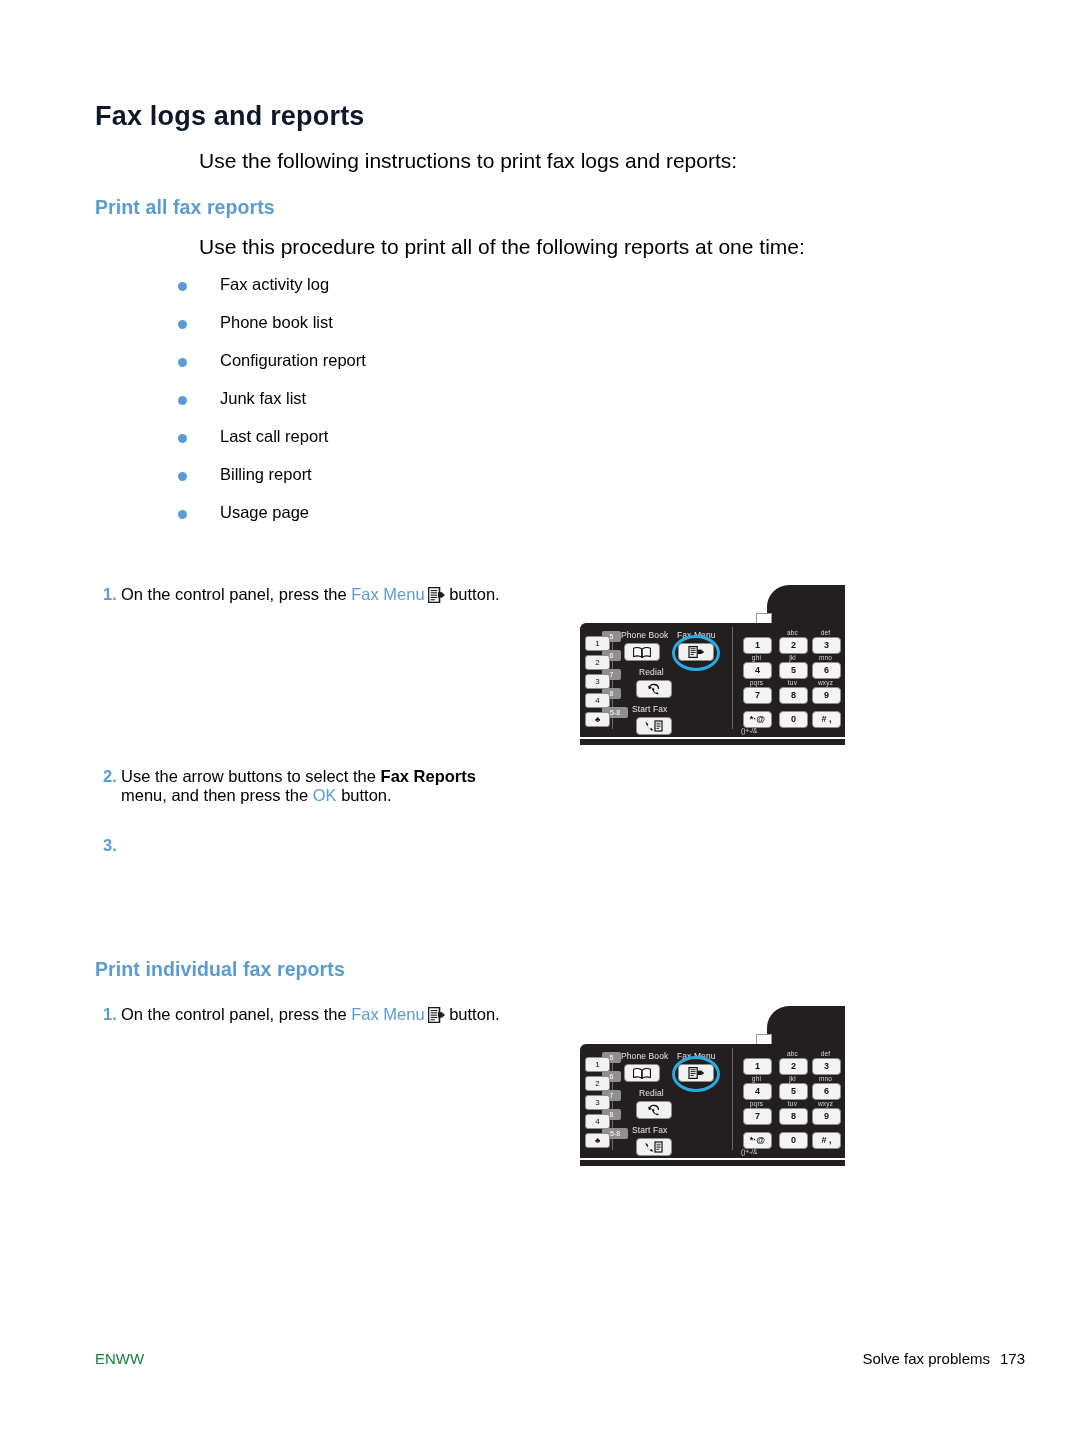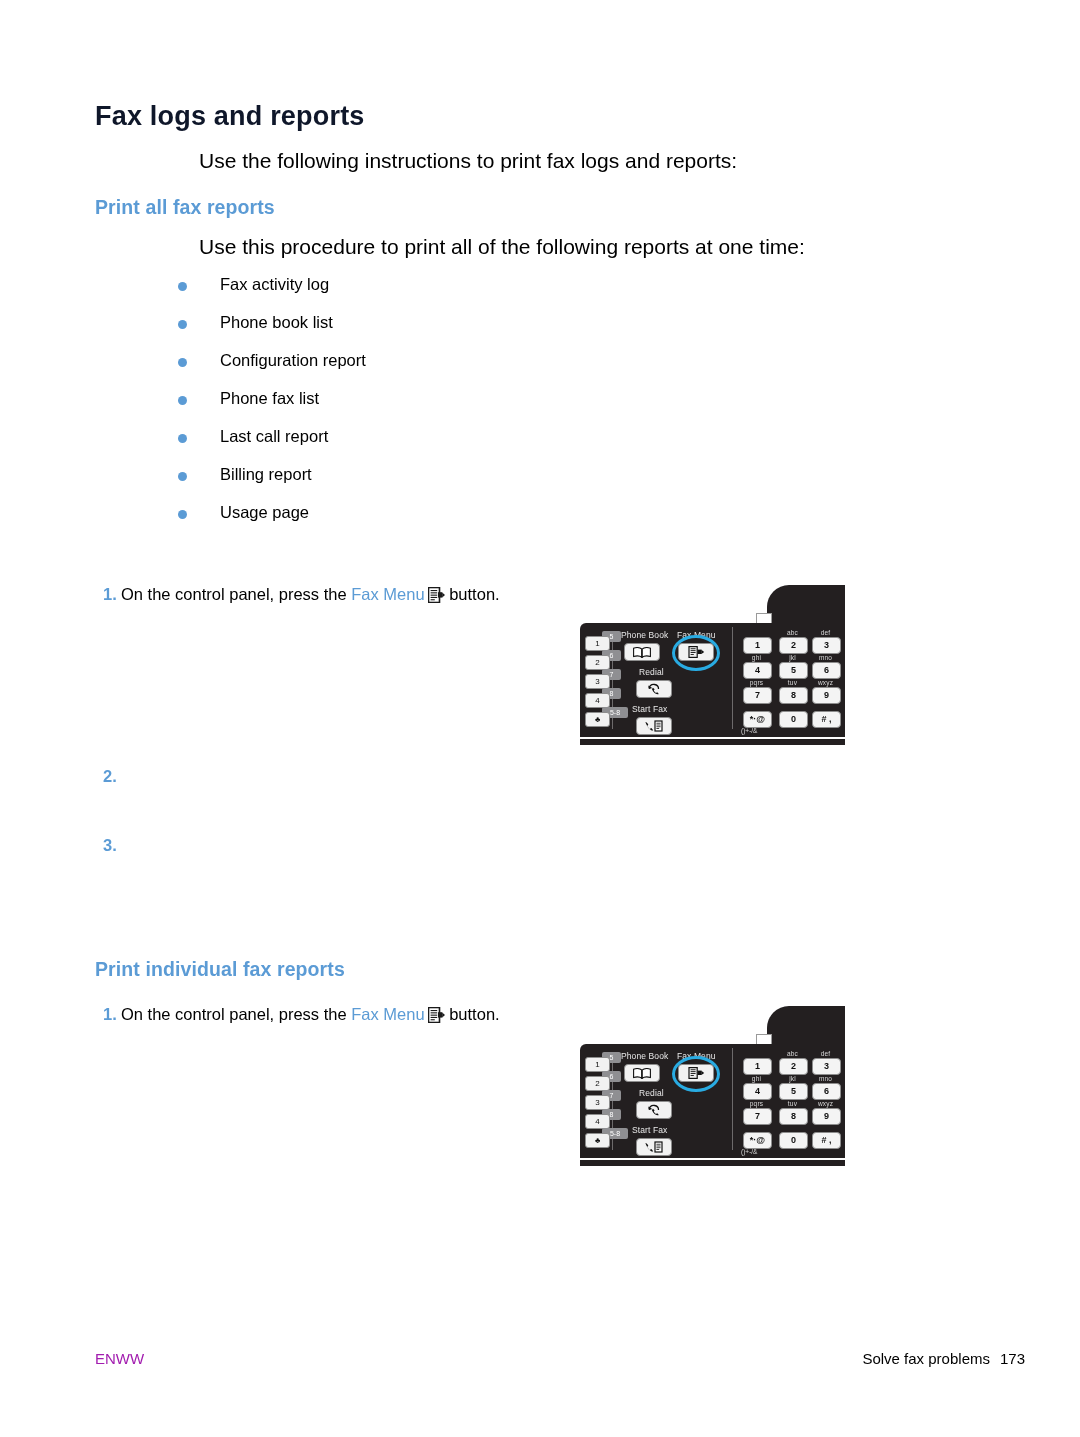--- a/index.html
+++ b/index.html
@@ -263,21 +263,21 @@
     color: #d8d8d8;
     white-space: nowrap;
   }
 
   
   .footer-left {
     position: absolute;
     left: 95px;
     top: 1350px;
     font-size: 15px;
-    color: #a21caf;
+    color: #15803d;
   }
   .footer-right {
     position: absolute;
     right: 55px;
     top: 1350px;
     font-size: 15px;
     color: #000;
     white-space: nowrap;
   }
   .footer-page { margin-left: 10px; }
@@ -301,21 +301,21 @@
     <div class="bullet-row">
       <span class="bullet-dot"></span>
       <span class="bullet-text">Phone book list</span>
     </div>
     <div class="bullet-row">
       <span class="bullet-dot"></span>
       <span class="bullet-text">Configuration report</span>
     </div>
     <div class="bullet-row">
       <span class="bullet-dot"></span>
-      <span class="bullet-text">Phone fax list</span>
+      <span class="bullet-text">Junk fax list</span>
     </div>
     <div class="bullet-row">
       <span class="bullet-dot"></span>
       <span class="bullet-text">Last call report</span>
     </div>
     <div class="bullet-row">
       <span class="bullet-dot"></span>
       <span class="bullet-text">Billing report</span>
     </div>
     <div class="bullet-row">
@@ -337,20 +337,23 @@
           <rect x="2.6" y="12.2" width="4.2" height="1.1" fill="#1a1a1a"></rect>
           <rect x="10" y="5.2" width="4.3" height="5.4" fill="#1a1a1a"></rect>
           <path d="M14.2 5.4 L17 8 L14.2 10.5 Z" fill="#1a1a1a"></path>
         </svg>
       </span><span> button.</span>
     </div>
   </div>
 
   <div class="step" id="step-a2">
     <span class="step-num">2.</span>
+    <div class="step-body">
+      <span>Use the arrow buttons to select the </span><b>Fax Reports</b><span> menu, and then press the </span><span class="blue">OK</span><span> button.</span>
+    </div>
   </div>
 
   <div class="step" id="step-a3">
     <span class="step-num">3.</span>
   </div>
 
   <div class="h2" id="h2-indiv">Print individual fax reports</div>
 
   <div class="step" id="step-b1">
     <span class="step-num">1.</span>

